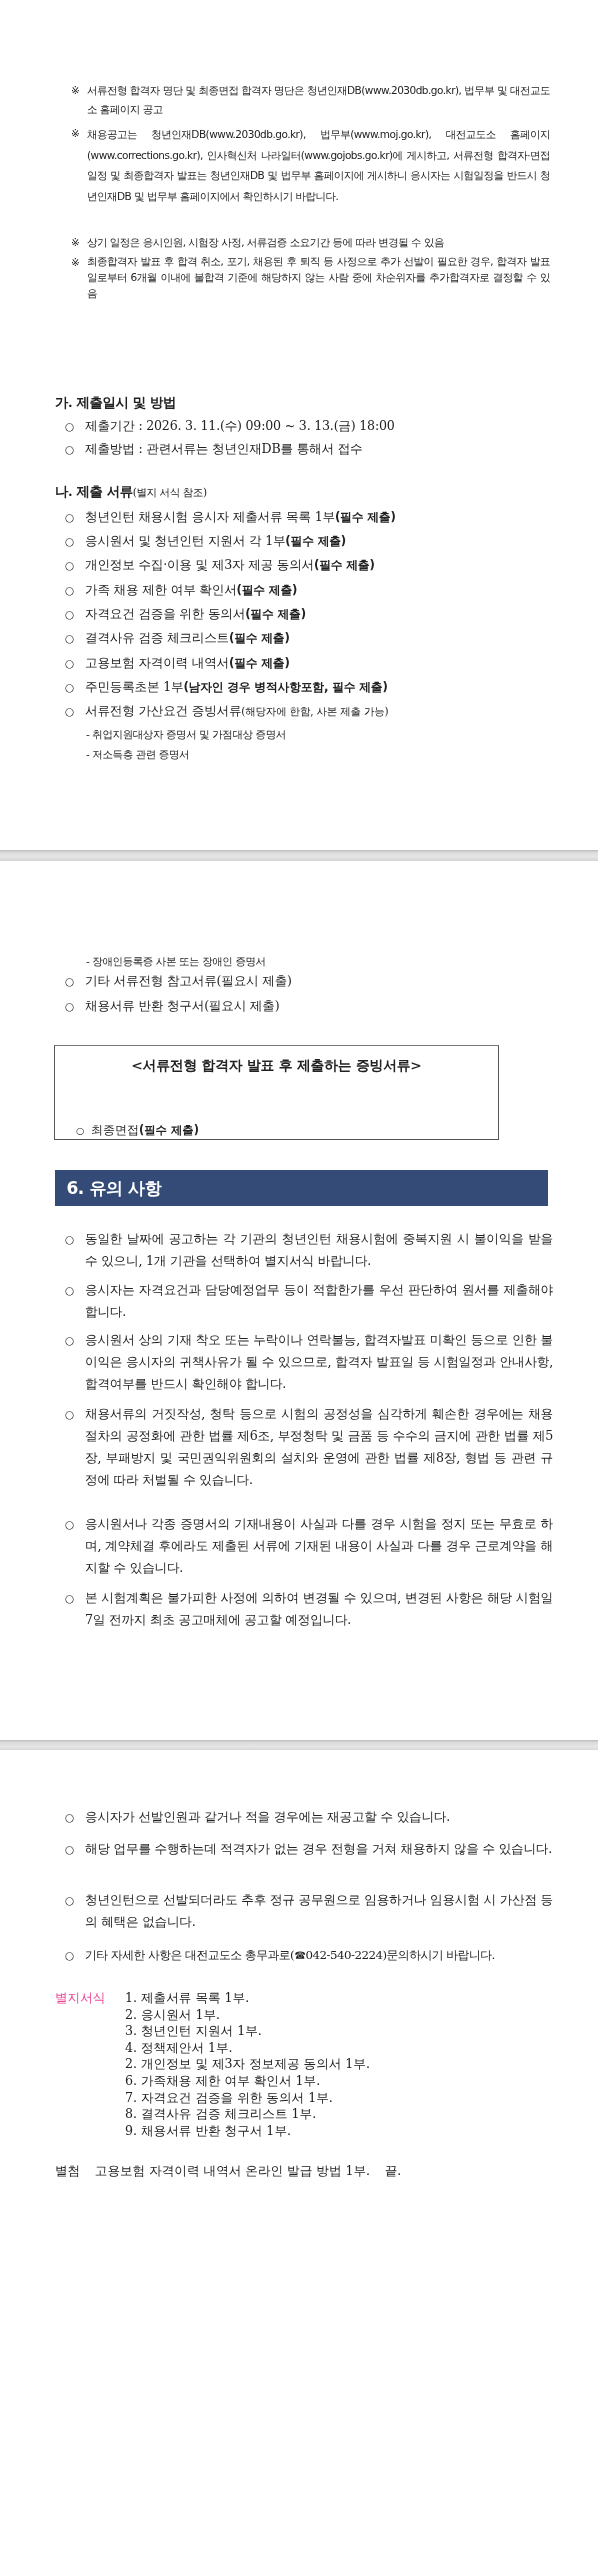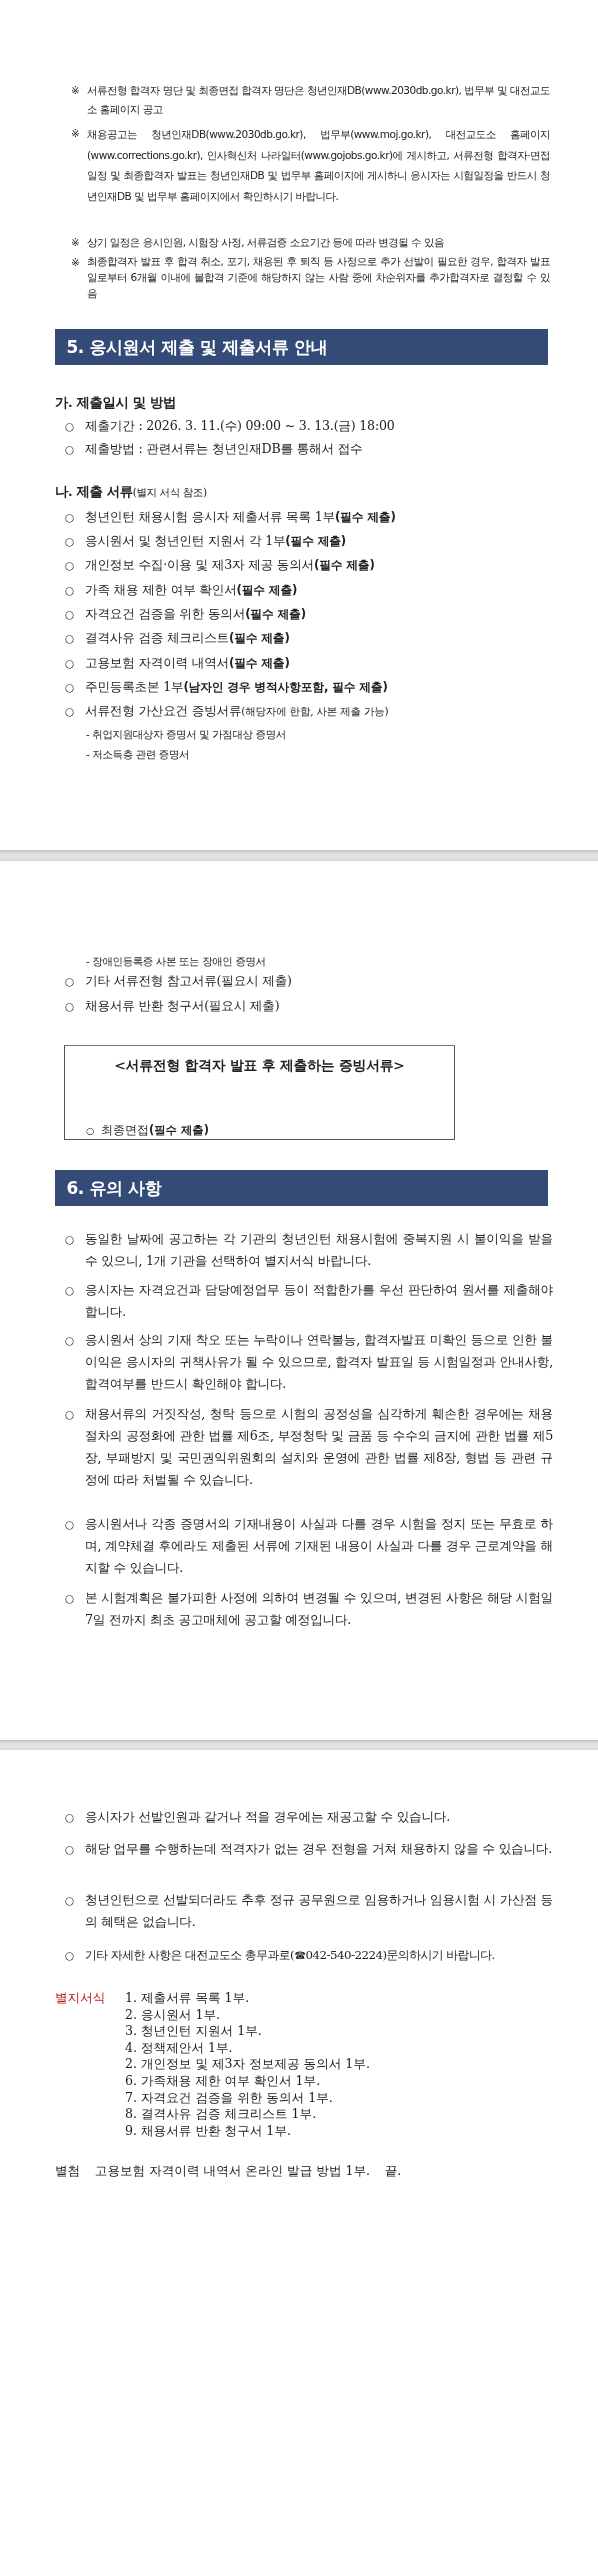--- a/index.html
+++ b/index.html
@@ -45,21 +45,21 @@
     font-family: "DejaVu Sans", sans-serif; font-size: 10.5px;
   }
   .bul .t { display: block; padding-left: 20px; text-align: justify; }
   .bul b, .bul .b { font-family: "DejaVu Sans", sans-serif; font-weight: bold; font-size: 11.8px; }
   .dash {
     position: absolute; left: 86px;
     font-family: "DejaVu Sans", "Liberation Sans", sans-serif;
     font-size: 10.5px; color: #222; letter-spacing: -0.4px;
   }
   .box {
-    position: absolute; left: 64px; top: 1045px; width: 391px; height: 95px;
+    position: absolute; left: 54px; top: 1045px; width: 445px; height: 95px;
     border: 0.8px solid #555; border-top: 1.6px solid #777; box-sizing: border-box;
   }
   .box-title {
     position: absolute; left: 0; top: 11.4px; width: 100%; text-align: center;
     font-size: 13.8px; font-weight: bold; color: #222; letter-spacing: -0.2px;
   }
   .box-inner {
     position: absolute; left: 16px; top: 39px; width: 450px; height: 36px;
     border: 0.8px dotted #888; box-sizing: border-box; padding: 0 4.9px;
     font-family: "DejaVu Sans", sans-serif; font-size: 10.5px; line-height: 17px;
@@ -69,21 +69,21 @@
     position: absolute; left: 21px; top: 76px; font-size: 12px; color: #222;
   }
   .box-item .o { font-family: "DejaVu Sans", sans-serif; font-size: 9.7px; margin-right: 6.5px; }
   .box-item .b { font-family: "DejaVu Sans", sans-serif; font-weight: bold; font-size: 11.4px; }
   .para {
     position: absolute; left: 65px; width: 488px;
     font-size: 12.6px; line-height: 22px; color: #222; letter-spacing: -0.2px;
   }
   .para .o { position: absolute; left: 0; top: 0; font-family: "DejaVu Sans", sans-serif; font-size: 10.5px; }
   .para .t { display: block; padding-left: 20px; text-align: justify; text-align-last: left; }
-  .annex-label { position: absolute; left: 55px; top: 1990px; font-size: 12.6px; color: #b91c1c; }
+  .annex-label { position: absolute; left: 55px; top: 1990px; font-size: 12.6px; color: #ec4899; }
   .annex-list {
     position: absolute; left: 125px; top: 1990px; margin: 0; padding: 0; list-style: none;
     font-size: 12.6px; line-height: 16.6px; color: #222;
   }
   .attach { position: absolute; left: 55px; top: 2163px; font-size: 12.6px; color: #222; }
   .attach .gap { display: inline-block; width: 14.6px; }
 </style>
 </head>
 <body>
 
@@ -99,21 +99,20 @@
   </div>
   <div class="note" style="top:233px;">
     <span class="mark">※</span>
     <span class="txt">상기 일정은 응시인원, 시험장 사정, 서류검증 소요기간 등에 따라 변경될 수 있음</span>
   </div>
   <div class="note" style="top:253px;">
     <span class="mark">※</span>
     <span class="txt" style="line-height:16px;">최종합격자 발표 후 합격 취소, 포기, 채용된 후 퇴직 등 사정으로 추가 선발이 필요한 경우, 합격자 발표일로부터 6개월 이내에 불합격 기준에 해당하지 않는 사람 중에 차순위자를 추가합격자로 결정할 수 있음</span>
   </div>
 
-  <div class="sec-bar" style="top:329px;">5. 응시원서 제출 및 제출서류 안내</div>
 
   <div class="sub-h" style="top:394px;text-align:right;">가. 제출일시 및 방법</div>
 
   <div class="bul" style="top:417px;">
     <span class="o">○</span>
     <span class="t"><span>제출기간 : </span><span>2026. 3. 11.(수) 09:00 ~ 3. 13.(금) 18:00</span></span>
   </div>
   <div class="bul" style="top:440px;">
     <span class="o">○</span>
     <span class="t"><span>제출방법 : </span><span>관련서류는 청년인재DB를 통해서 접수</span></span>

